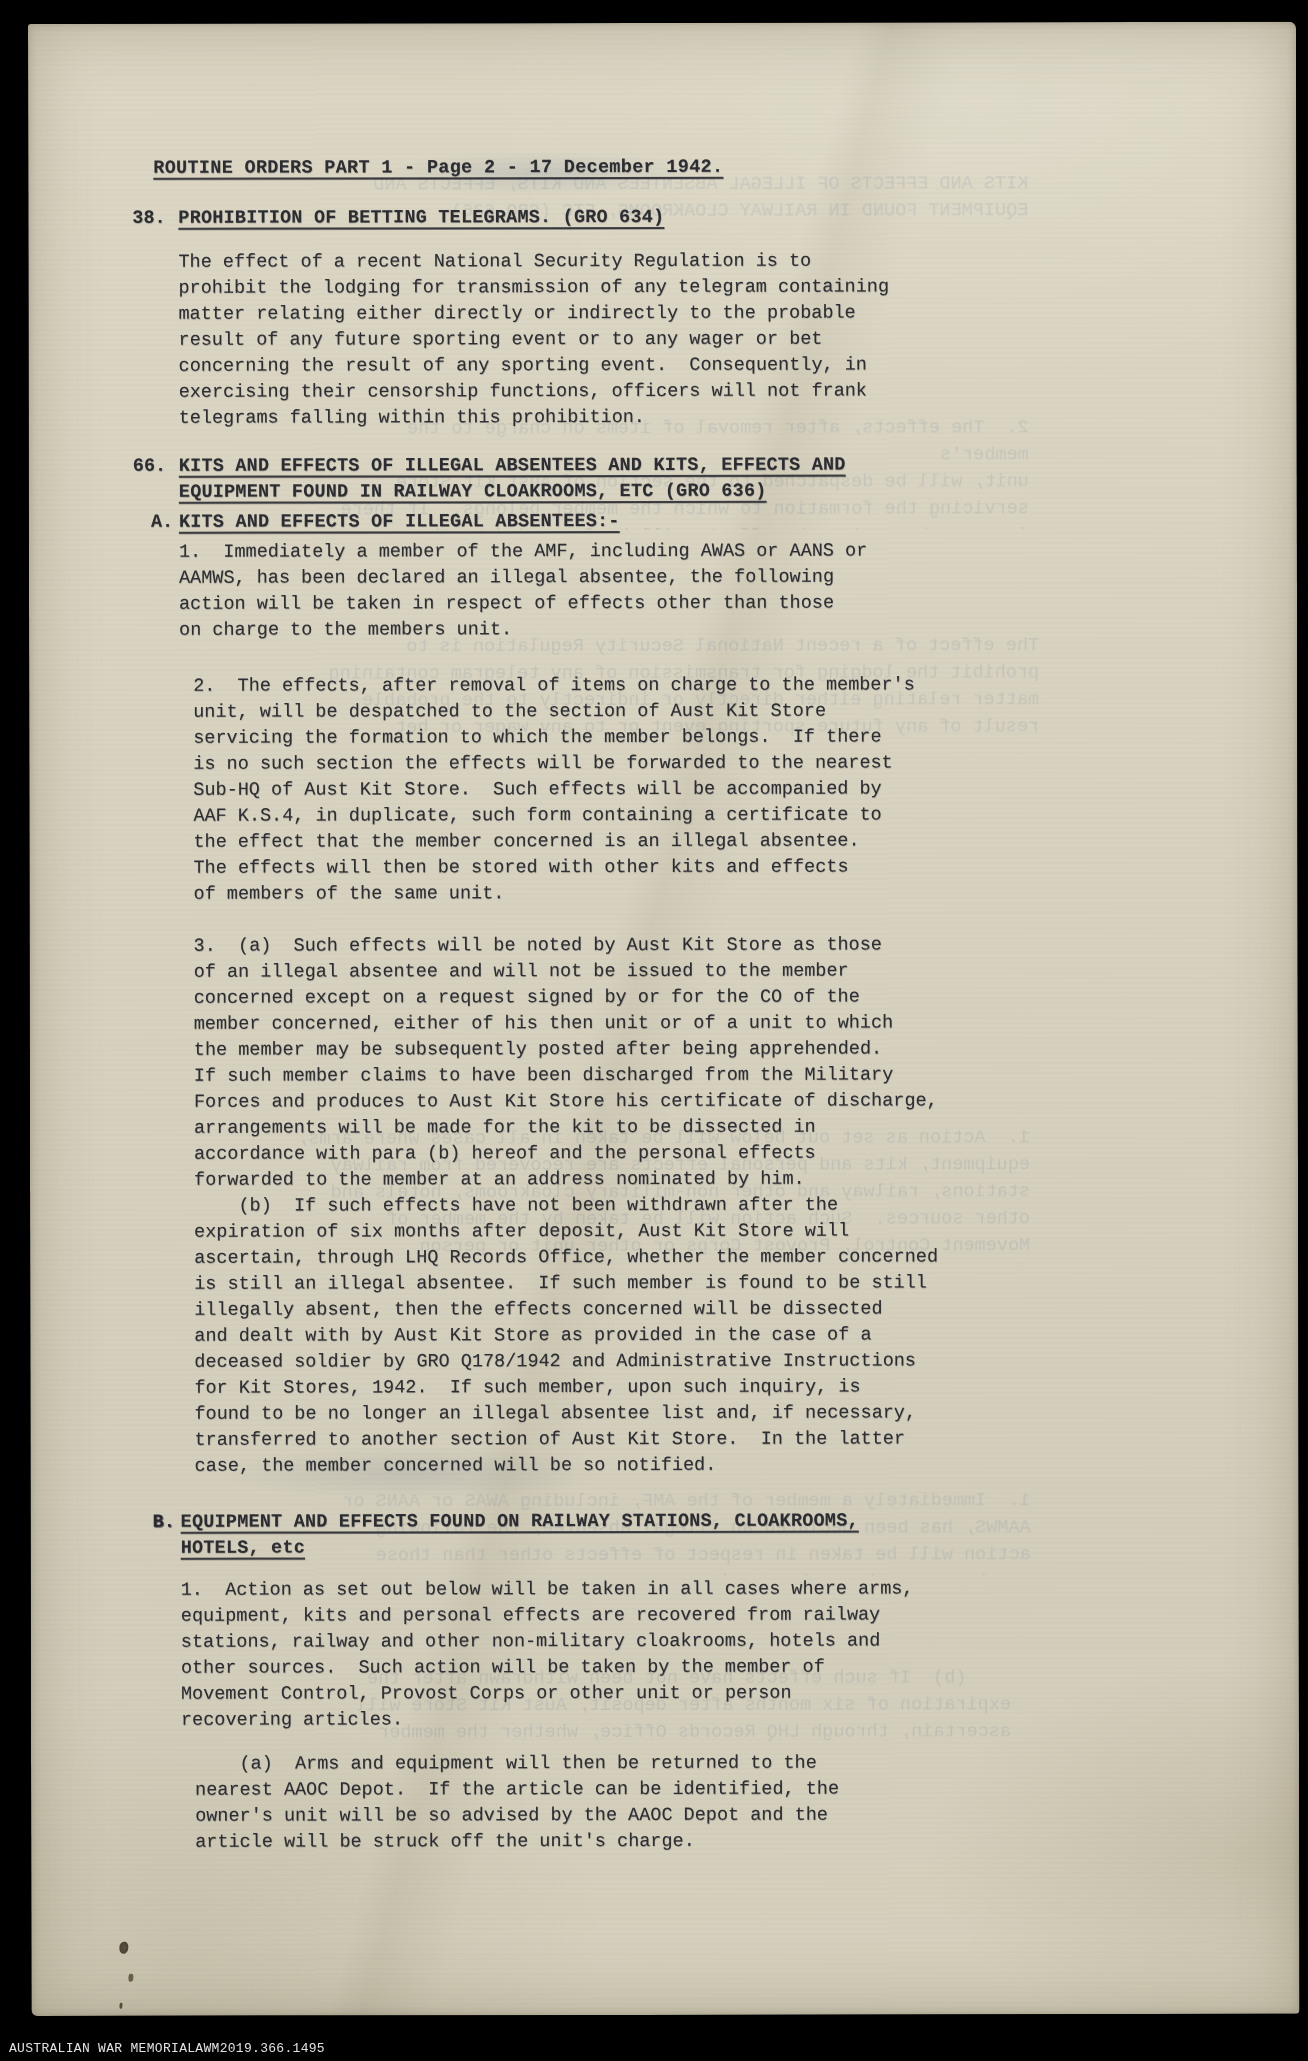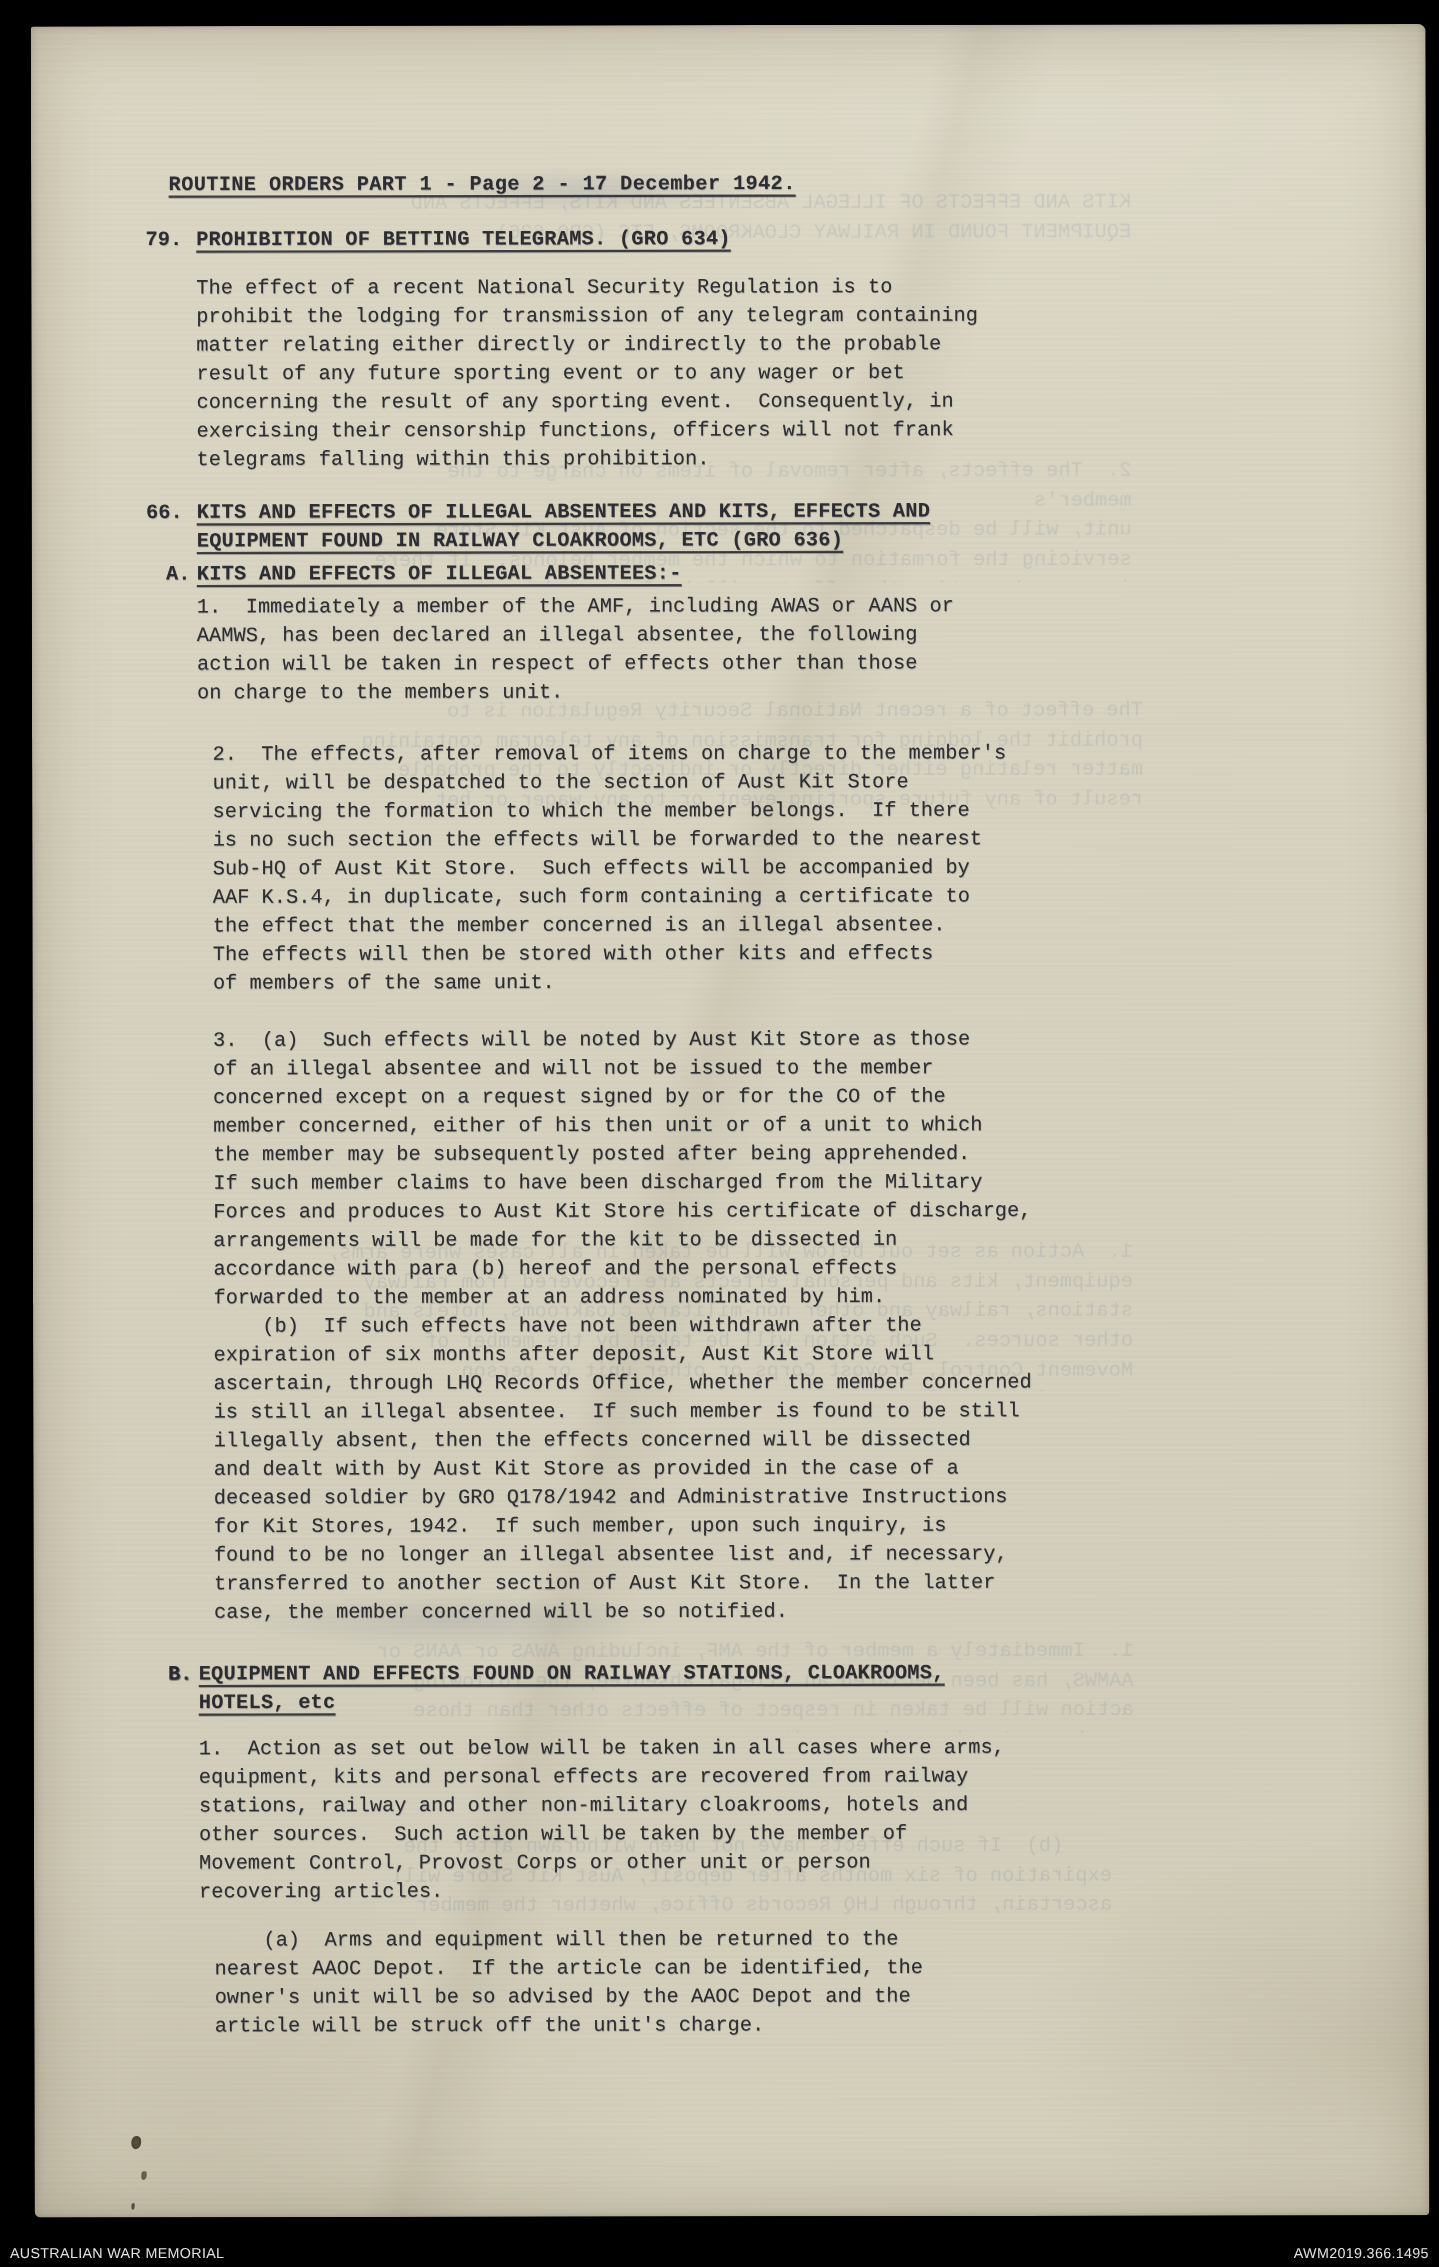--- a/index.html
+++ b/index.html
@@ -111,25 +111,25 @@
     background:radial-gradient(#4a3f2e,#2b2416);
     border-radius:50% 40% 55% 45%;
     box-shadow: 7px 30px 0 -2px #5a4d38, -3px 58px 0 -3px #463a28;
     opacity:0.85;
   }
   .caption{
     position:absolute;
     left:0;right:0;bottom:0;
     height:56px;
     display:flex;
-    justify-content:space-between;
+    justify-content:flex-start;
     align-items:flex-end;
     padding:0 9px 5px 9px;
     box-sizing:border-box;
-    font-family:Liberation Sans, sans-serif;
+    font-family:Liberation Mono, monospace;
     font-size:13px;
     color:#e2e2e2;
     letter-spacing:0.3px;
   }
 </style>
 </head>
 <body>
 
 <div class="paper">
 
@@ -174,21 +174,21 @@
 case, the member concerned will be so notified.</div>
   <div class="stain s1"></div>
   <div class="stain s2"></div>
   <div class="speck"></div>
 
   <div class="doc">
 
     <div class="doc-header u">ROUTINE ORDERS PART 1 - Page 2 - 17 December 1942.</div>
 
     <div class="order">
-      <div class="onum">79.</div>
+      <div class="onum">38.</div>
       <div class="obody">
         <div class="heading u">PROHIBITION OF BETTING TELEGRAMS. (GRO 634)</div>
         <p class="para">The effect of a recent National Security Regulation is to
 prohibit the lodging for transmission of any telegram containing
 matter relating either directly or indirectly to the probable
 result of any future sporting event or to any wager or bet
 concerning the result of any sporting event.  Consequently, in
 exercising their censorship functions, officers will not frank
 telegrams falling within this prohibition.</p>
       </div>

